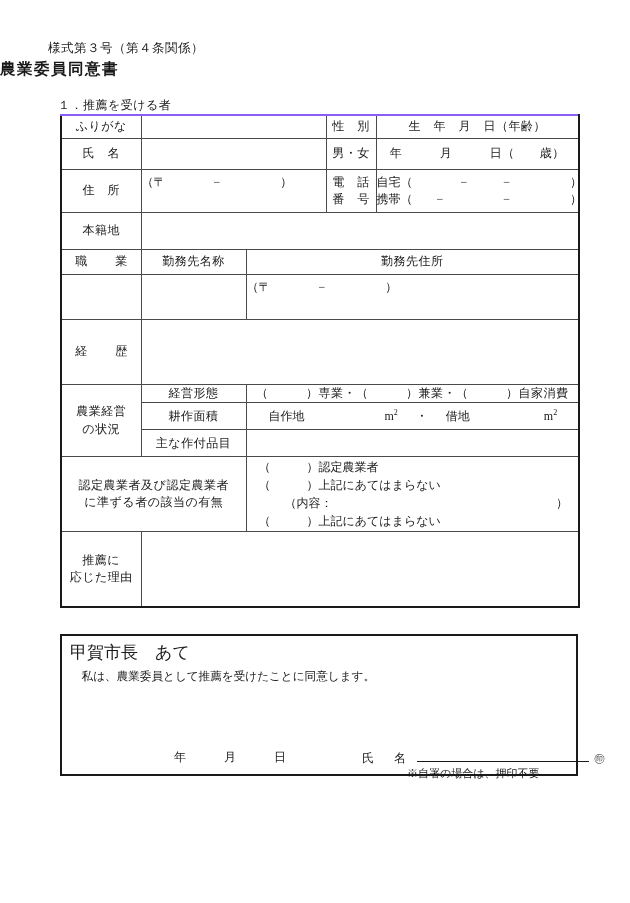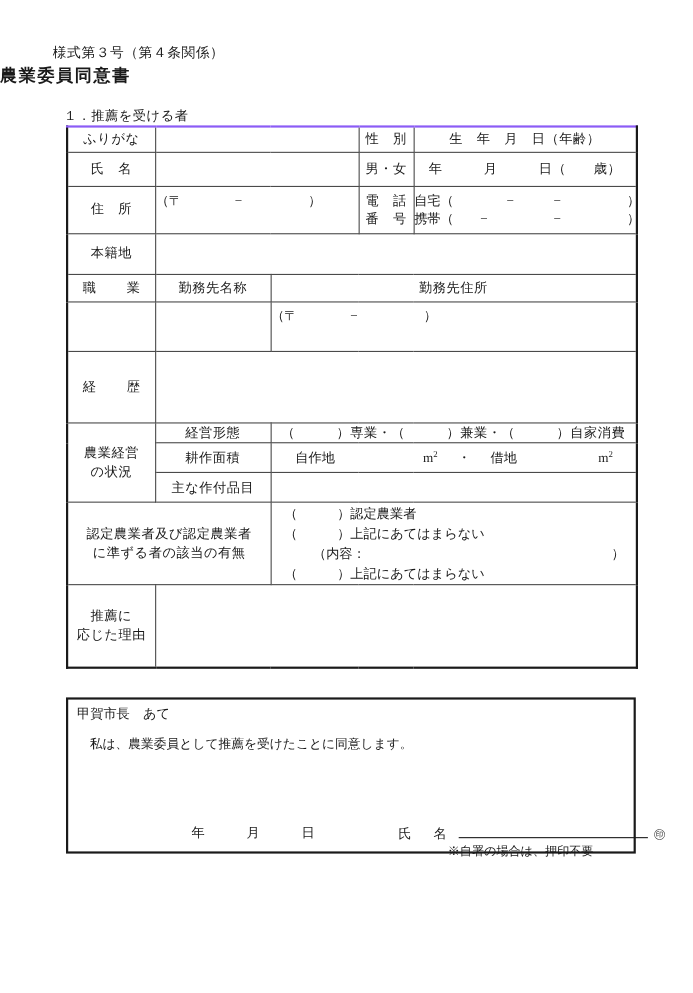--- a/index.html
+++ b/index.html
@@ -84,21 +84,21 @@
     left: 60px; top: 634px;
     width: 518px;
     height: 142px;
     border: 2px solid #1a1a1a;
     box-sizing: border-box;
     font-size: 12px;
   }
   .addressee {
     position: absolute;
     left: 8px; top: 5px;
-    font-size: 12px;
+    font-size: 17px;
     white-space: nowrap;
   }
   .consent-body {
     position: absolute;
     left: 8px; top: 32px;
     width: 500px;
     font-size: 11.6px;
     line-height: 1.52;
     text-align: justify;
   }

